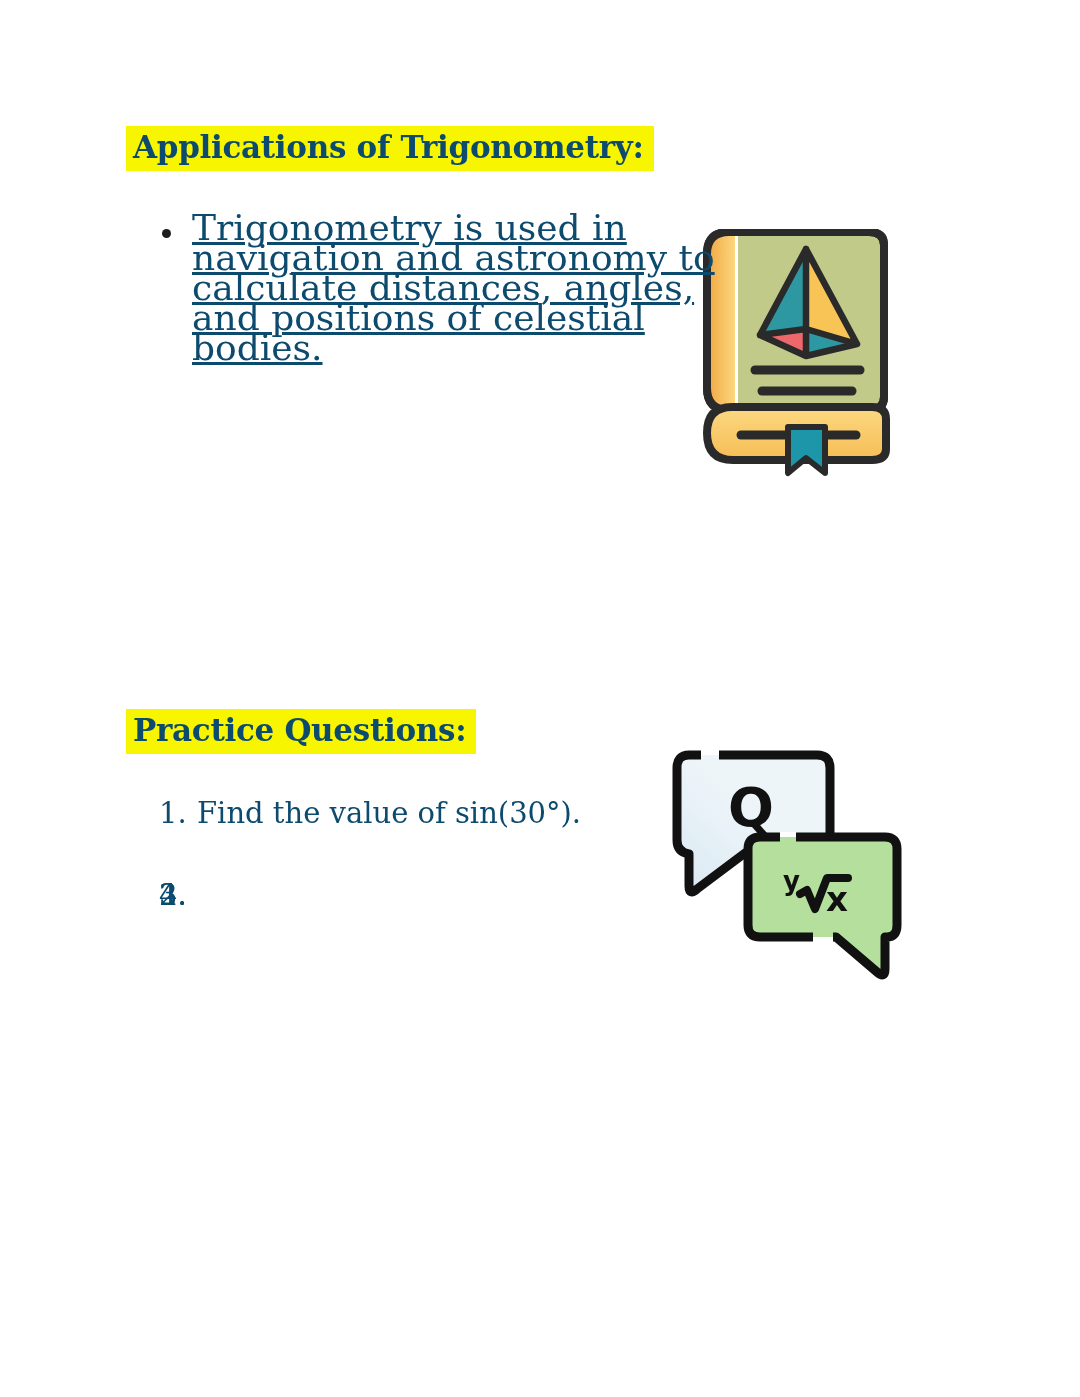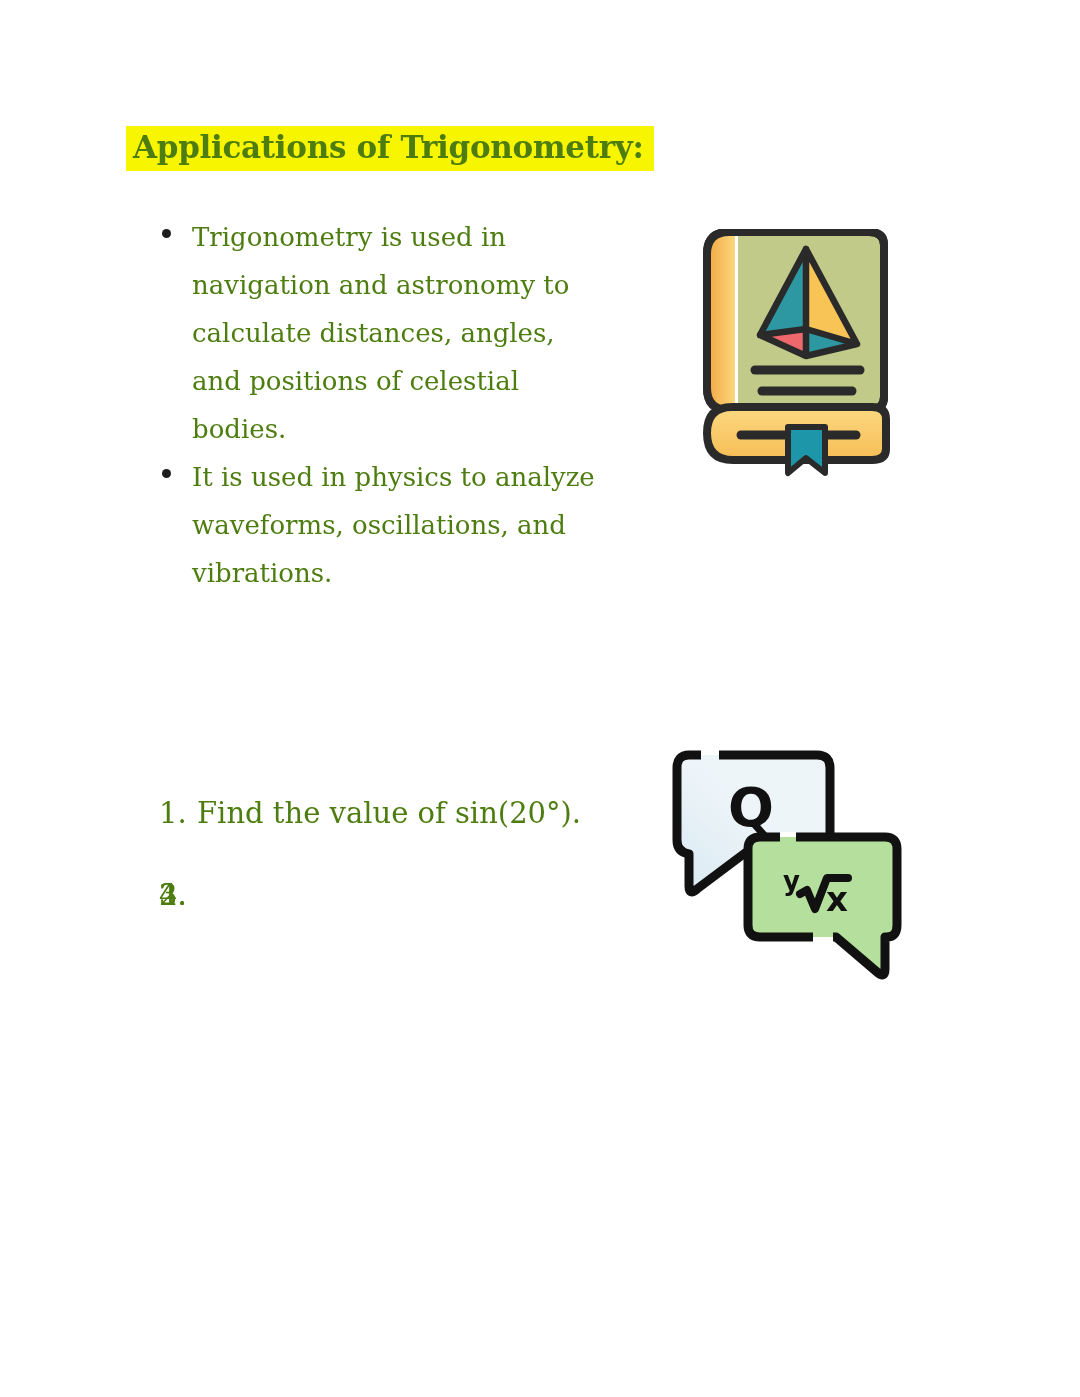--- a/index.html
+++ b/index.html
@@ -4,21 +4,21 @@
 <style>
   * { margin: 0; padding: 0; box-sizing: border-box; }
   html, body { background: #ffffff; }
   .page {
     position: relative;
     width: 1080px;
     height: 1144px;
     background: #ffffff;
     overflow: hidden;
     font-family: "DejaVu Serif", "Liberation Serif", serif;
-    color: #4d7c0f;
+    color: #0c4a6e;
   }
   .highlight-heading {
     position: absolute;
     display: inline-block;
     background: #f8f500;
     font-size: 31px;
     font-weight: bold;
     line-height: 35px;
     padding: 4px 10px 6px 7px;
     letter-spacing: -0.3px;
@@ -30,22 +30,23 @@
   .apps-list {
     position: absolute;
     left: 159px;
     top: 213px;
     width: 760px;
     list-style: none;
   }
   .apps-list li {
     position: relative;
     padding-left: 33px;
-    font-size: 26px;
-    line-height: 48px;
+    font-size: 36px;
+    line-height: 30px;
+    text-decoration: underline;
   }
   .apps-list li::before {
     content: "";
     position: absolute;
     left: 3px;
     top: 16px;
     width: 9px;
     height: 9px;
     border-radius: 50%;
     background: #1d1d1d;
@@ -125,27 +126,23 @@
   </div>
 
   <ul class="apps-list">
     <li>
       <span class="li-text">Trigonometry is used in
 navigation and astronomy to
 calculate distances, angles,
 and positions of celestial
 bodies.</span>
     </li>
-    <li>
-      <span class="li-text">It is used in physics to analyze
-waveforms, oscillations, and
-vibrations.</span>
-    </li>
   </ul>
 
+  <div class="highlight-heading" id="heading-practice">Practice Questions:</div>
 
   <div class="icon-wrap" id="chat-icon">
     <svg viewBox="0 0 240 240" width="240" height="240">
       <defs>
         <linearGradient id="qGrad" x1="0" y1="1" x2="1" y2="0">
           <stop offset="0" stop-color="#d9e9f2"></stop>
           <stop offset="0.55" stop-color="#eef5f9"></stop>
         </linearGradient>
       </defs>
 
@@ -164,21 +161,21 @@
 
       <text x="136" y="140" font-size="26" text-anchor="end">y</text>
       <path class="cs" fill="none" stroke-width="8" d="M136,144 L143,140 L151,159 L163,128 L184,128"></path>
       <text x="173" y="161" font-size="34" text-anchor="middle">x</text>
     </svg>
   </div>
 
   <ol class="practice-list">
     <li>
       <span class="q-num">1.</span>
-      <span class="li-text">Find the value of sin(20°).</span>
+      <span class="li-text">Find the value of sin(30°).</span>
     </li>
     <li>
       <span class="q-num">2.</span>
     </li>
     <li>
       <span class="q-num">3.</span>
     </li>
     <li>
       <span class="q-num">4.</span>
     </li>

